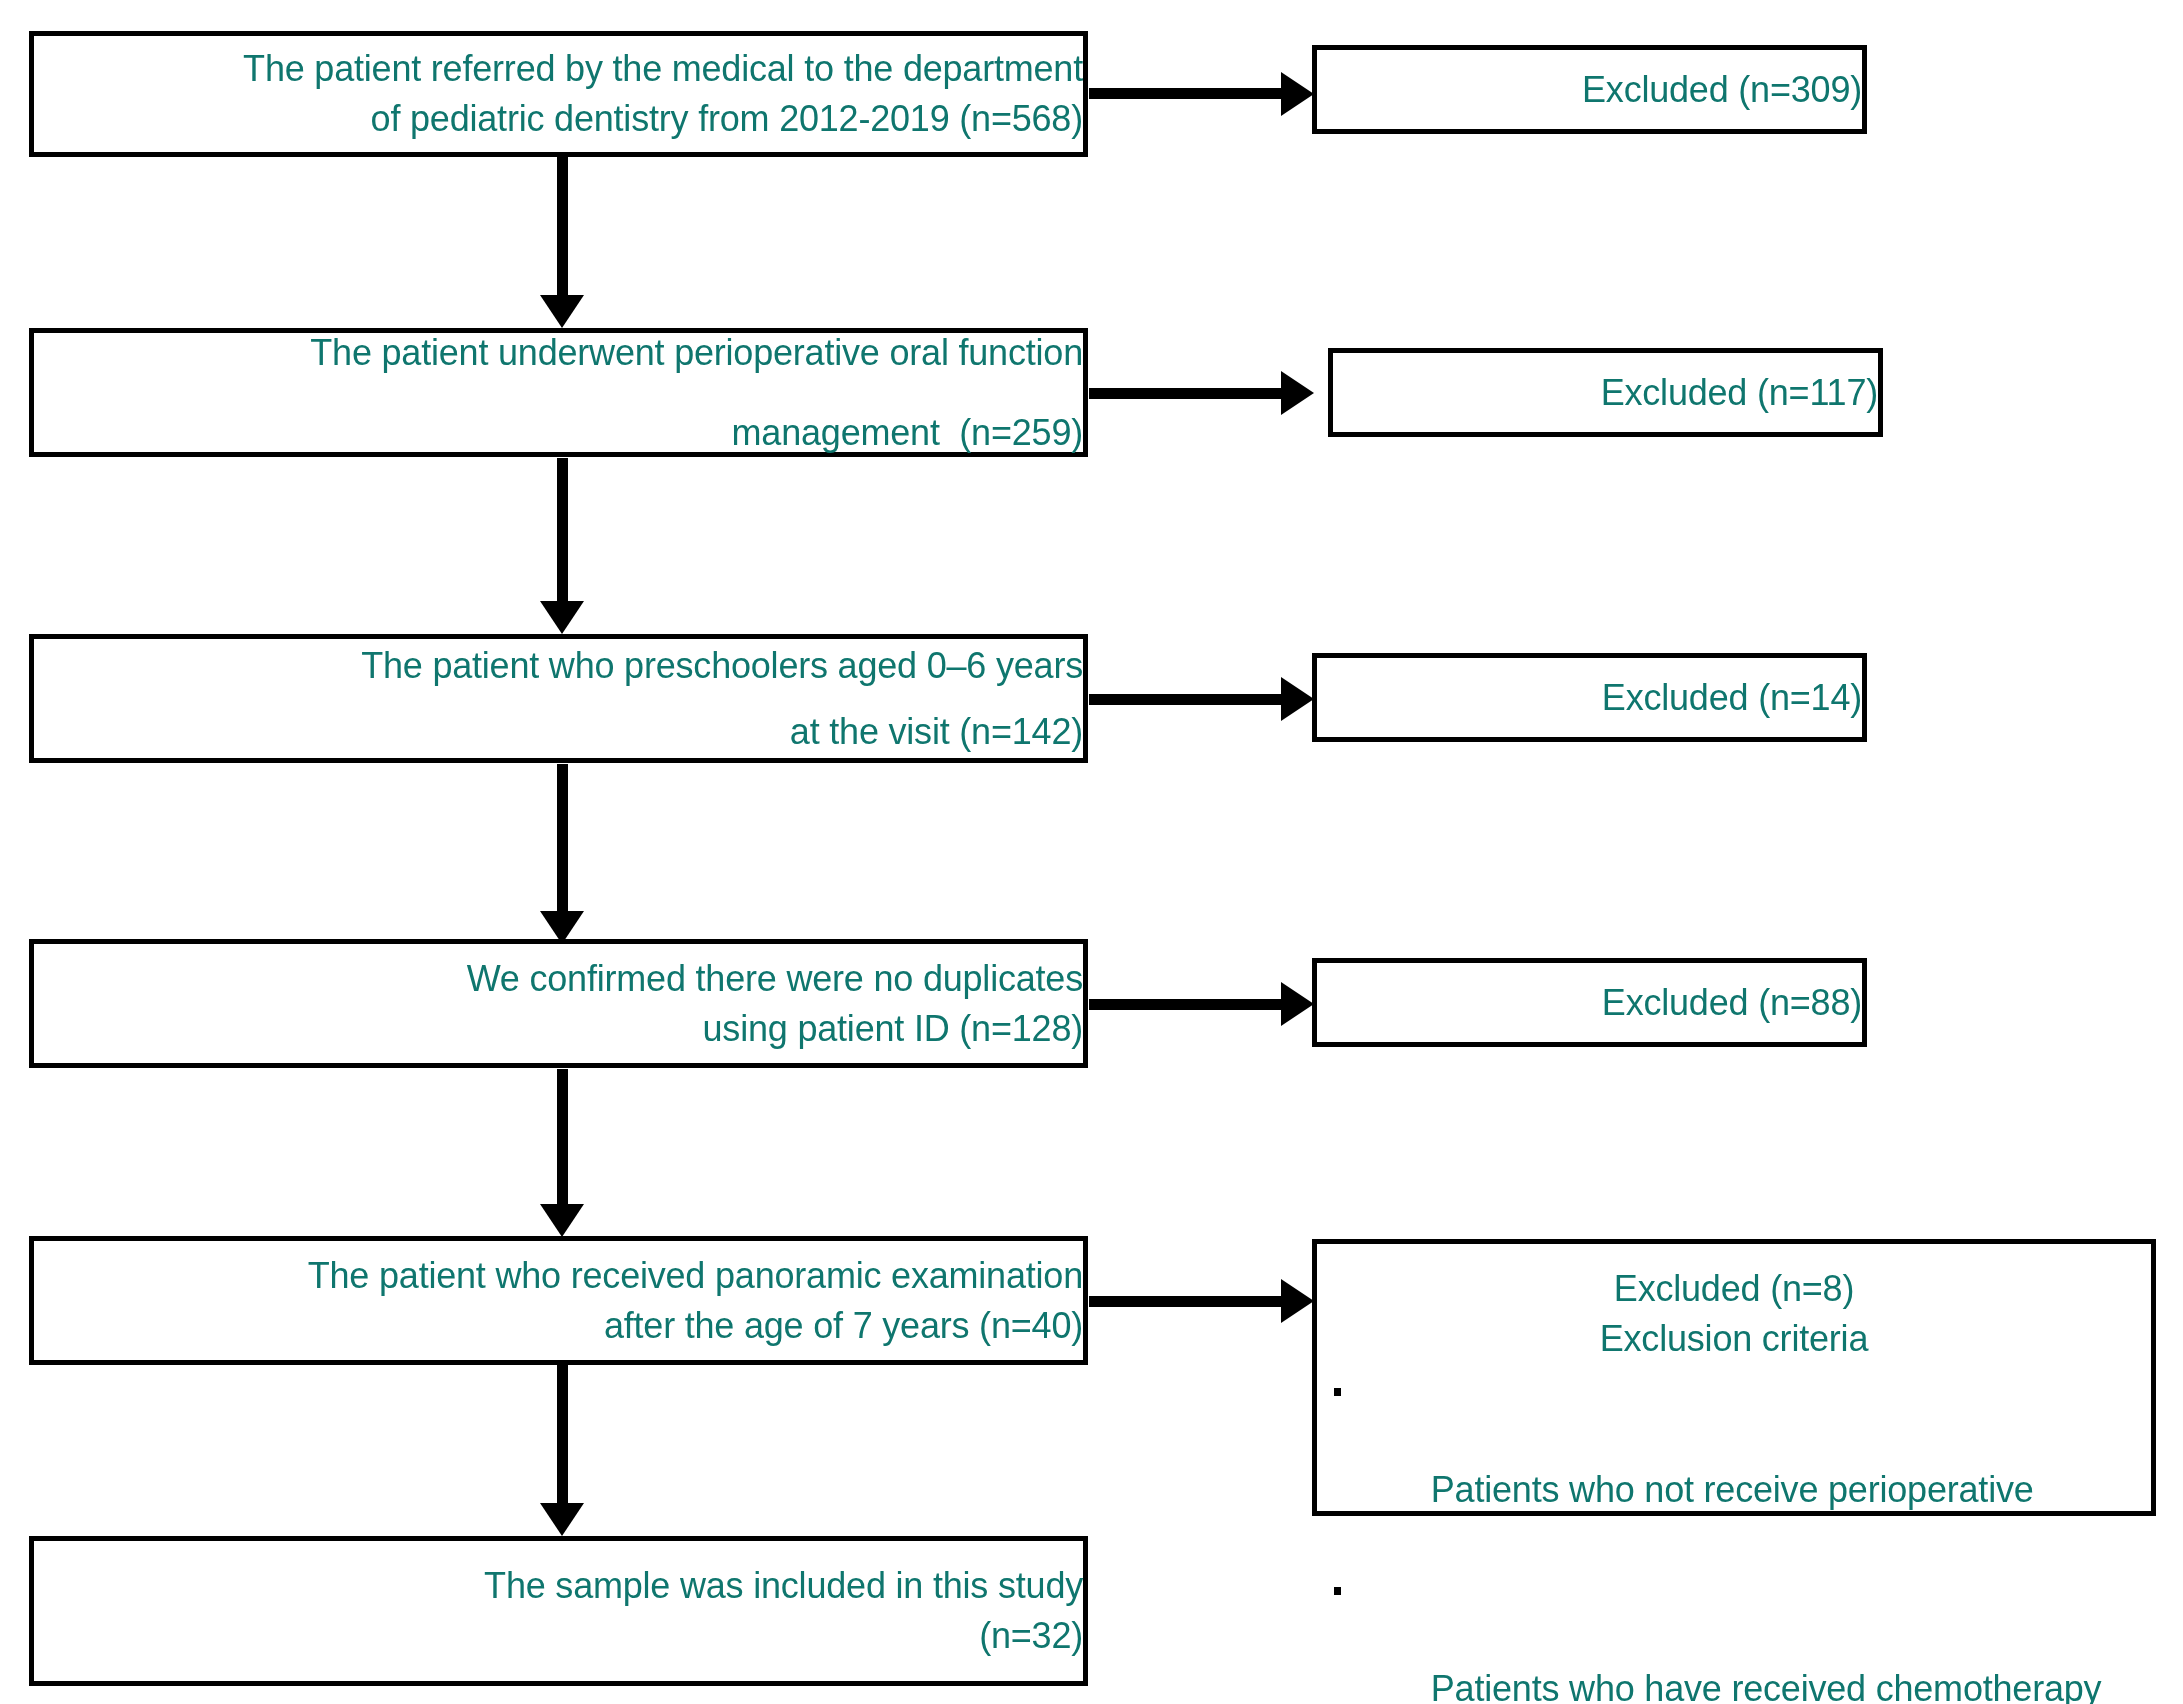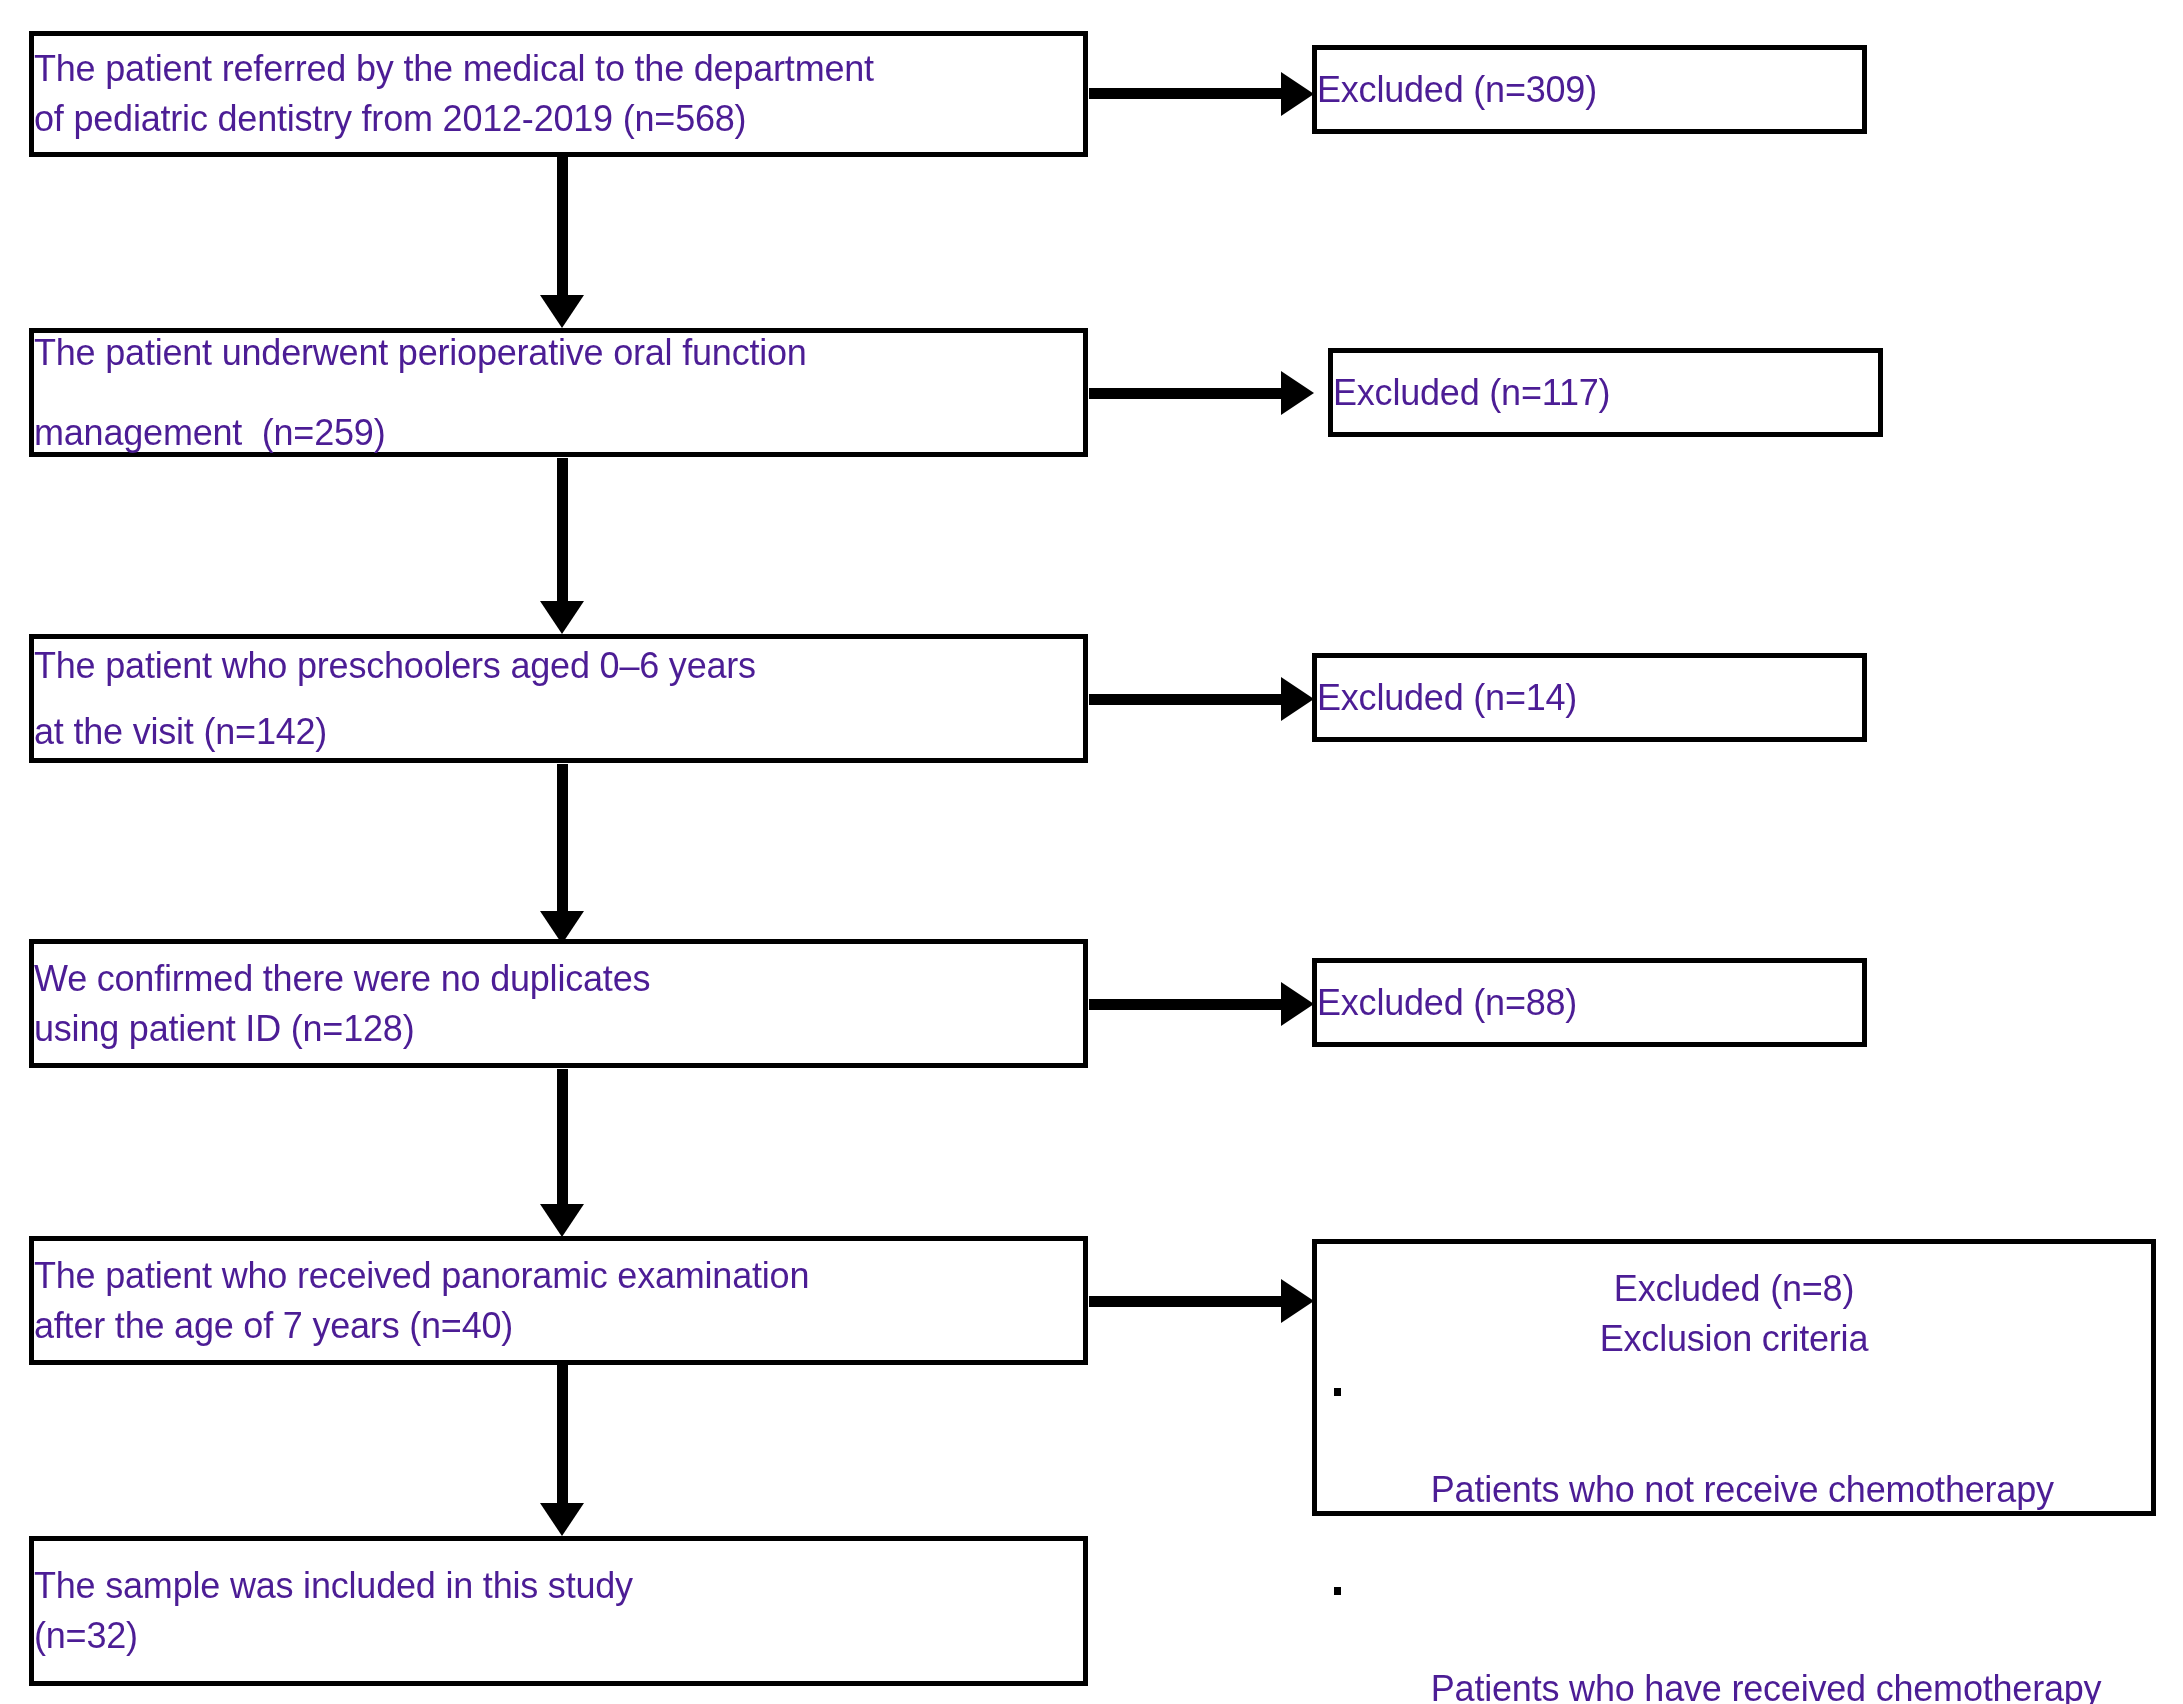--- a/index.html
+++ b/index.html
@@ -16,24 +16,24 @@
     font-family: "Liberation Sans", sans-serif;
     overflow: hidden;
   }
   .node {
     position: absolute;
     box-sizing: border-box;
     background: #ffffff;
     border: 5.3px solid #000000;
     display: flex;
     flex-direction: column;
-    align-items: flex-start;
+    align-items: flex-end;
     justify-content: center;
     text-align: center;
-    color: #4c1d95;
+    color: #0f766e;
     font-size: 36px;
     line-height: 1.38;
     letter-spacing: -0.2px;
   }
   .node .ln {
     display: block;
     white-space: pre;
   }
   .node.crit {
     justify-content: flex-start;
@@ -170,21 +170,21 @@
 
   <div class="hline" style="left:1089px; top:1296px; width:194px;"></div>
   <div class="harrow" style="left:1281px; top:1279px;"></div>
 
   <div class="node crit" style="left:1312px; top:1239px; width:844px; height:277px;">
     <span class="crit-head">Excluded (n=8)</span>
     <span class="crit-head">Exclusion criteria</span>
     <div class="crit-list">
       <span class="crit-item">
         <span class="bullet"></span>
-        <span>Patients who not receive chemotherapy</span>
+        <span>Patients who not receive perioperative</span>
       </span>
       <span class="crit-item">
         <span class="bullet"></span>
         <span>Patients who have received chemotherapy</span>
         
       </span>
     </div>
   </div>
 
   <div class="node" style="left:29px; top:1536px; width:1059px; height:150px;">

